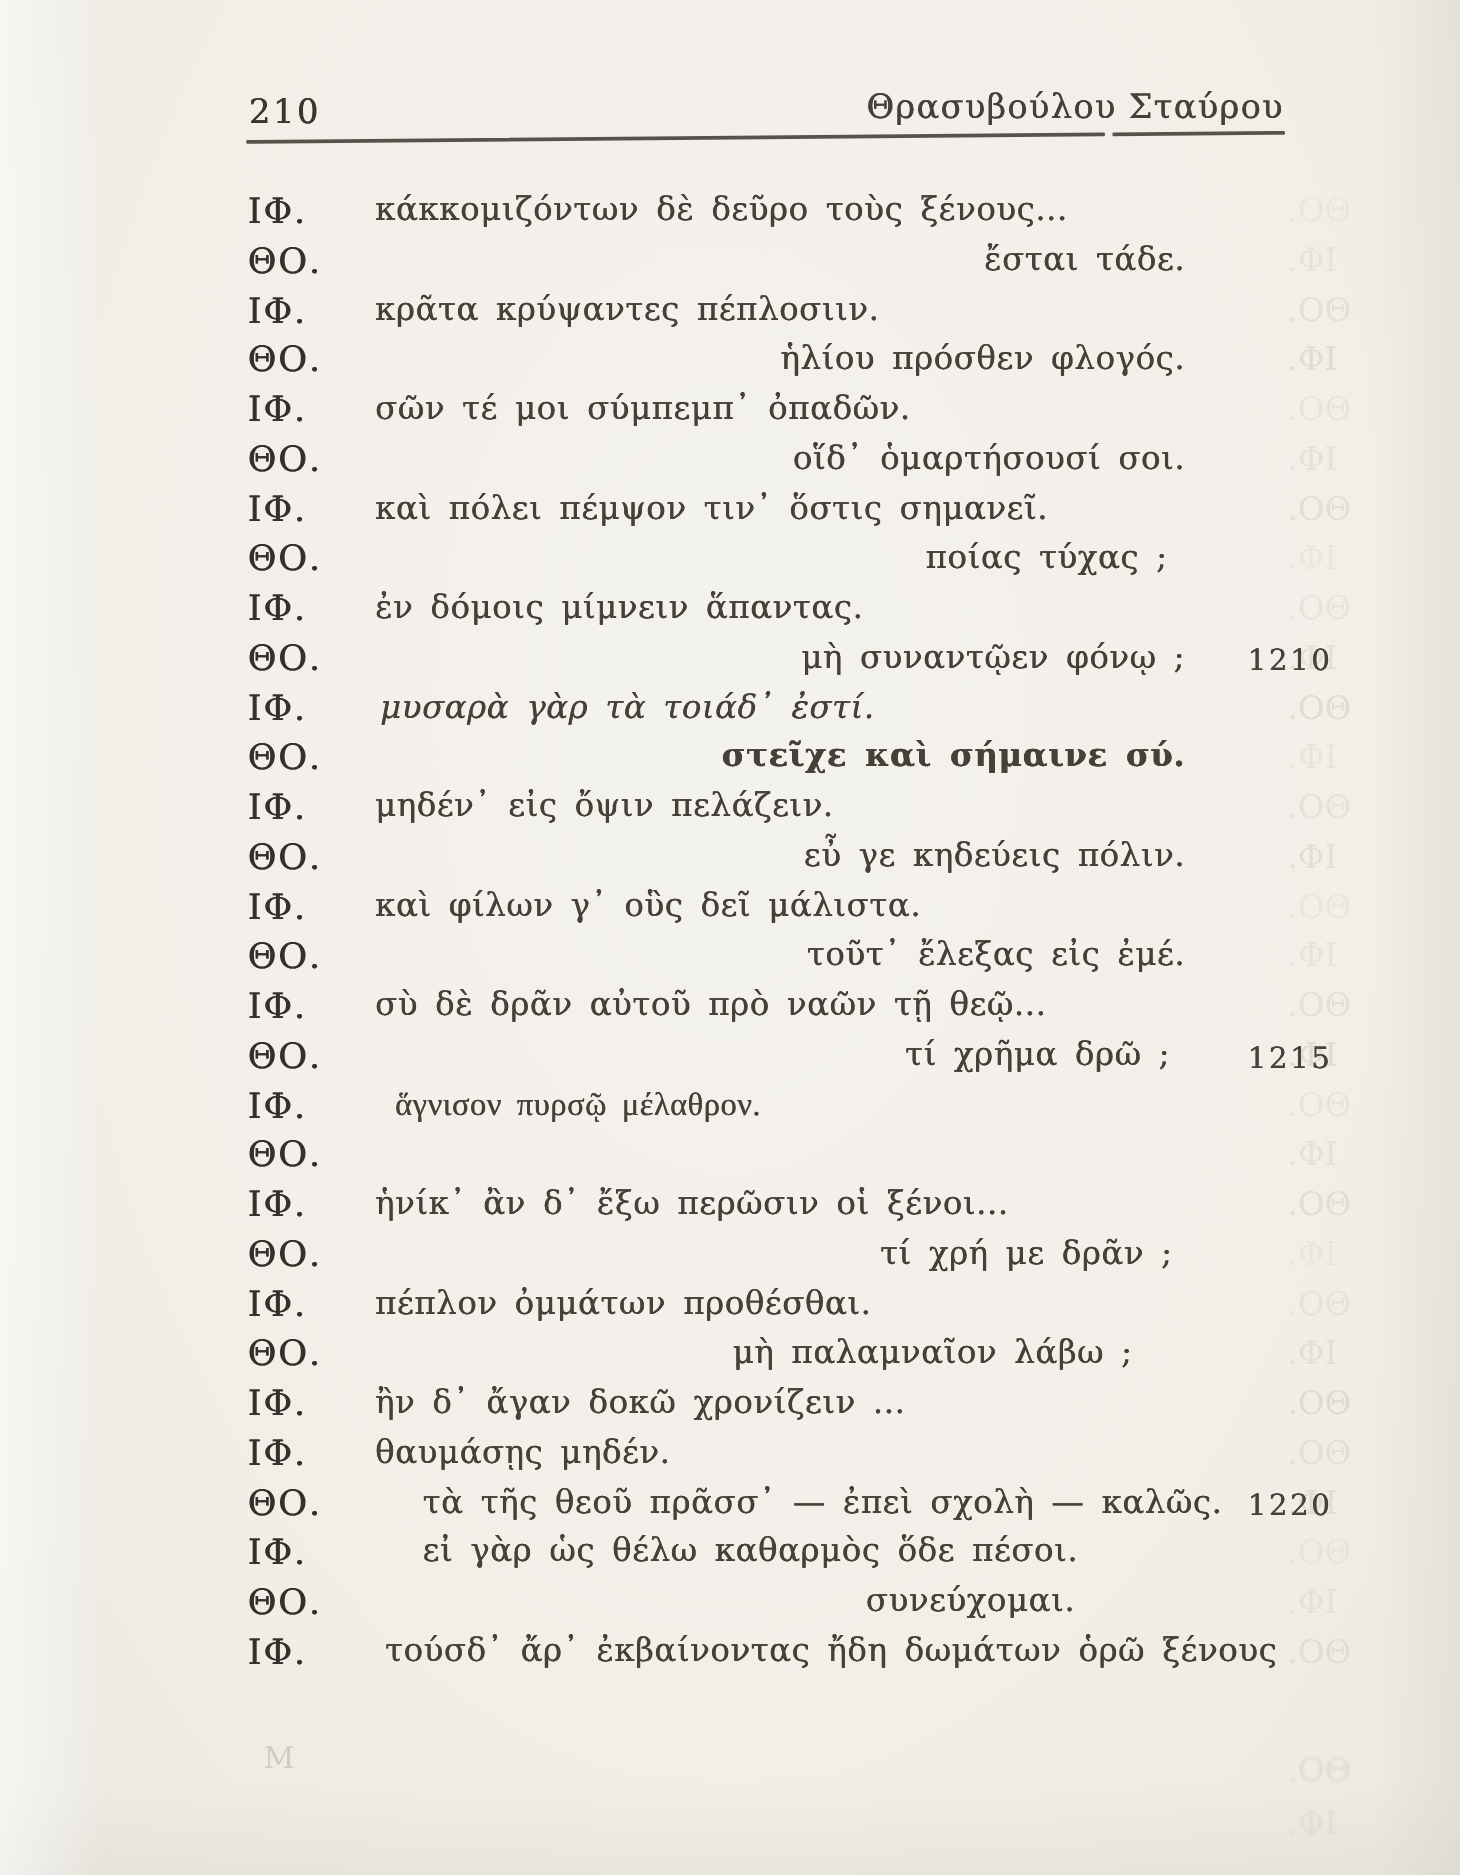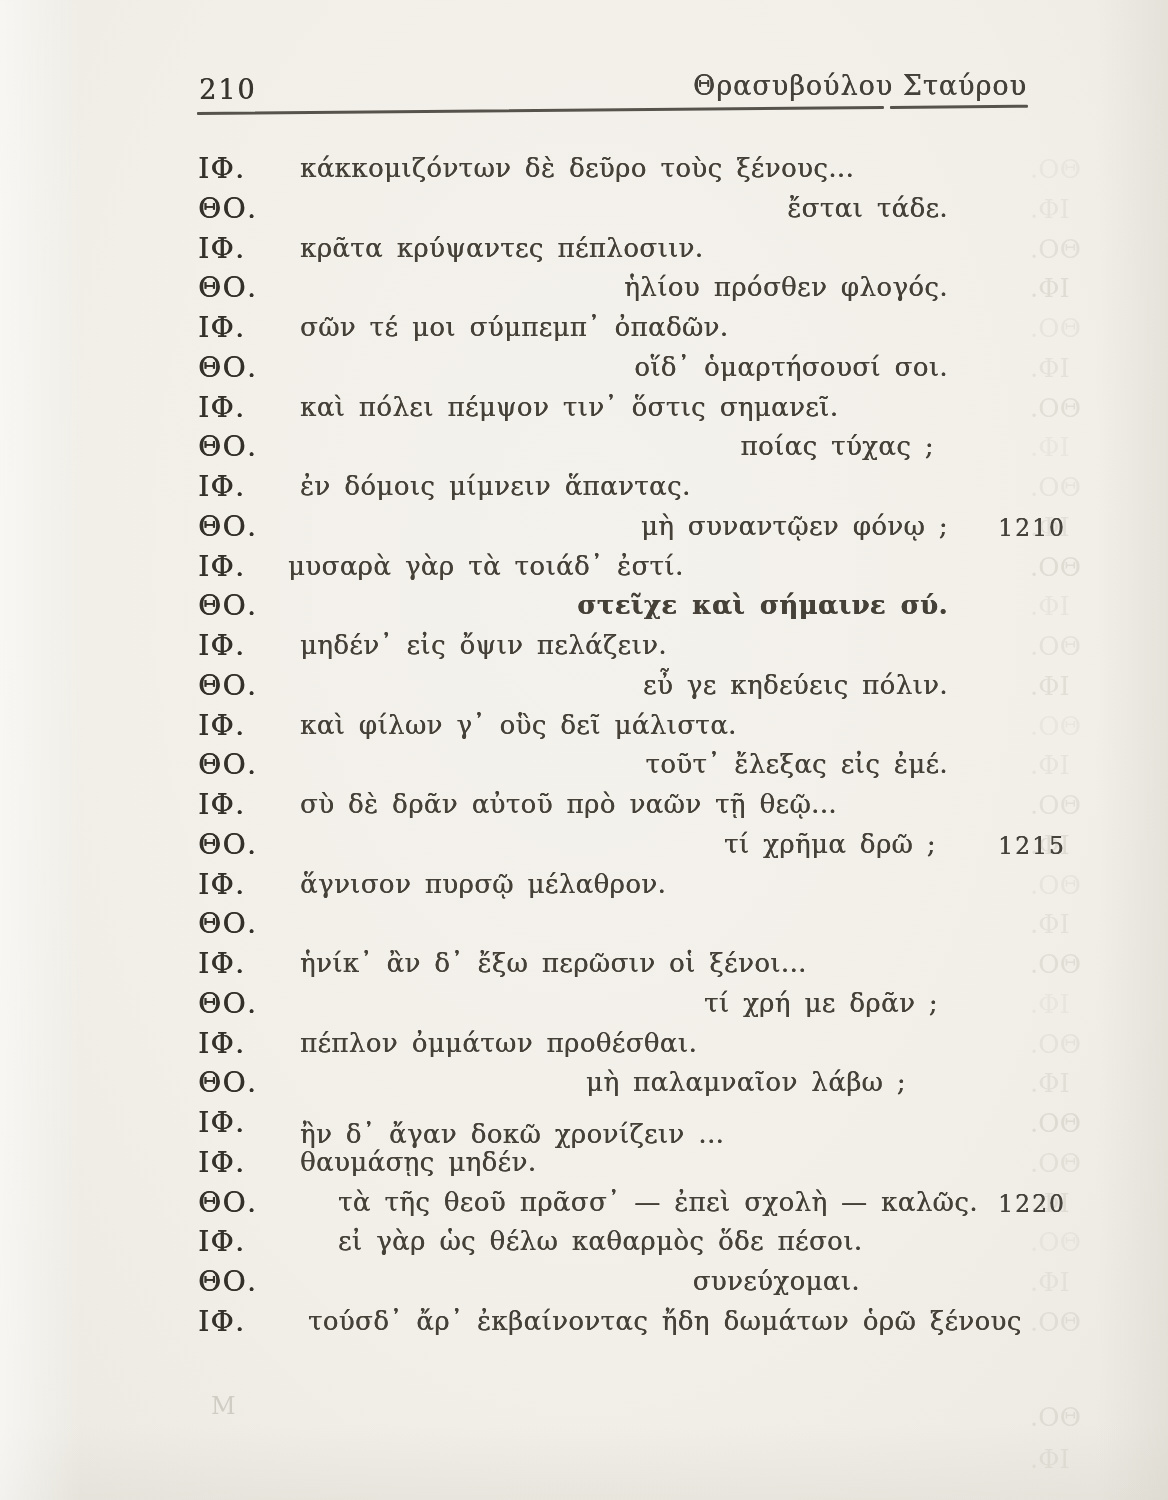--- a/index.html
+++ b/index.html
@@ -127,21 +127,21 @@
         <span class="ghost" style="opacity: 0.096;">ΘΟ.</span>
       </div>
       <div class="row">
         <span class="spk">ΘΟ.</span>
         <span class="txt" style="right: 220px;">μὴ συναντῷεν φόνῳ ;</span>
         <span class="num">1210</span>
         <span class="ghost" style="opacity: 0.122;">ΙΦ.</span>
       </div>
       <div class="row">
         <span class="spk">ΙΦ.</span>
-        <span class="txt" style="left: 288px;">μυσαρὰ γὰρ τὰ τοιάδ᾽ ἐστί.</span>
+        <span class="txt" style="left: 304px; font-style: italic;">μυσαρὰ γὰρ τὰ τοιάδ᾽ ἐστί.</span>
         <span class="ghost" style="opacity: 0.148;">ΘΟ.</span>
       </div>
       <div class="row">
         <span class="spk">ΘΟ.</span>
         <span class="txt" style="right: 220px; font-weight: bold;">στεῖχε καὶ σήμαινε σύ.</span>
         <span class="ghost" style="opacity: 0.083;">ΙΦ.</span>
       </div>
       <div class="row">
         <span class="spk">ΙΦ.</span>
         <span class="txt" style="left: 300px;">μηδέν᾽ εἰς ὄψιν πελάζειν.</span>
@@ -168,21 +168,21 @@
         <span class="ghost" style="opacity: 0.122;">ΘΟ.</span>
       </div>
       <div class="row">
         <span class="spk">ΘΟ.</span>
         <span class="txt" style="right: 232px;">τί χρῆμα δρῶ ;</span>
         <span class="num">1215</span>
         <span class="ghost" style="opacity: 0.148;">ΙΦ.</span>
       </div>
       <div class="row">
         <span class="spk">ΙΦ.</span>
-        <span class="txt" style="left: 300px;">ἅγνισον πυρσῷ μέλαθρον.</span>
+        <span class="txt" style="left: 316px; font-family: Liberation Serif, serif;">ἅγνισον πυρσῷ μέλαθρον.</span>
         <span class="ghost" style="opacity: 0.083;">ΘΟ.</span>
       </div>
       <div class="row">
         <span class="spk">ΘΟ.</span>
         <span class="ghost" style="opacity: 0.109;">ΙΦ.</span>
       </div>
       <div class="row">
         <span class="spk">ΙΦ.</span>
         <span class="txt" style="left: 300px;">ἡνίκ᾽ ἂν δ᾽ ἔξω περῶσιν οἱ ξένοι...</span>
         <span class="ghost" style="opacity: 0.135;">ΘΟ.</span>
@@ -197,21 +197,21 @@
         <span class="txt" style="left: 300px;">πέπλον ὀμμάτων προθέσθαι.</span>
         <span class="ghost" style="opacity: 0.096;">ΘΟ.</span>
       </div>
       <div class="row">
         <span class="spk">ΘΟ.</span>
         <span class="txt" style="right: 262px;">μὴ παλαμναῖον λάβω ;</span>
         <span class="ghost" style="opacity: 0.122;">ΙΦ.</span>
       </div>
       <div class="row">
         <span class="spk">ΙΦ.</span>
-        <span class="txt" style="left: 300px; margin-top: 12px;">ἢν δ᾽ ἄγαν δοκῶ χρονίζειν ...</span>
+        <span class="txt" style="left: 300px;">ἢν δ᾽ ἄγαν δοκῶ χρονίζειν ...</span>
         <span class="ghost" style="opacity: 0.148;">ΘΟ.</span>
       </div>
       <div class="row">
         <span class="spk">ΙΦ.</span>
         <span class="txt" style="left: 300px;">θαυμάσῃς μηδέν.</span>
         <span class="ghost" style="opacity: 0.109;">ΘΟ.</span>
       </div>
       <div class="row">
         <span class="spk">ΘΟ.</span>
         <span class="txt" style="left: 338px;">τὰ τῆς θεοῦ πρᾶσσ᾽ — ἐπεὶ σχολὴ — καλῶς.</span>

